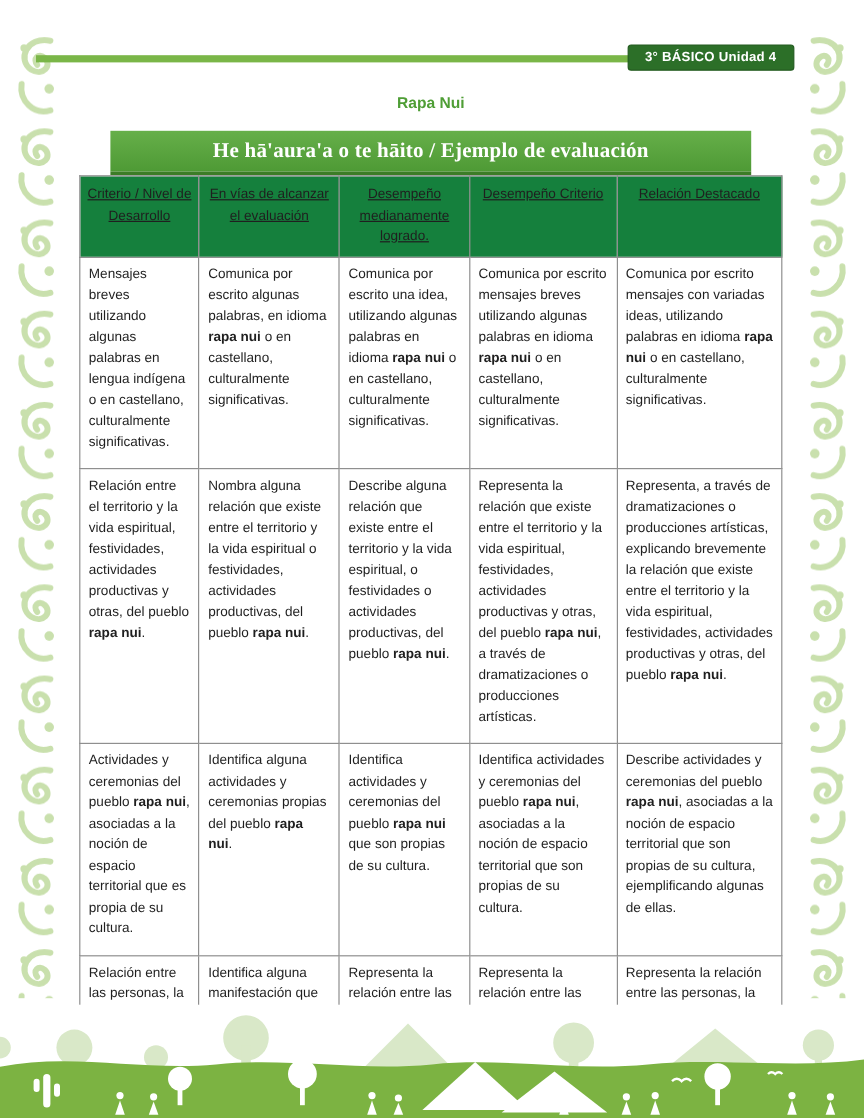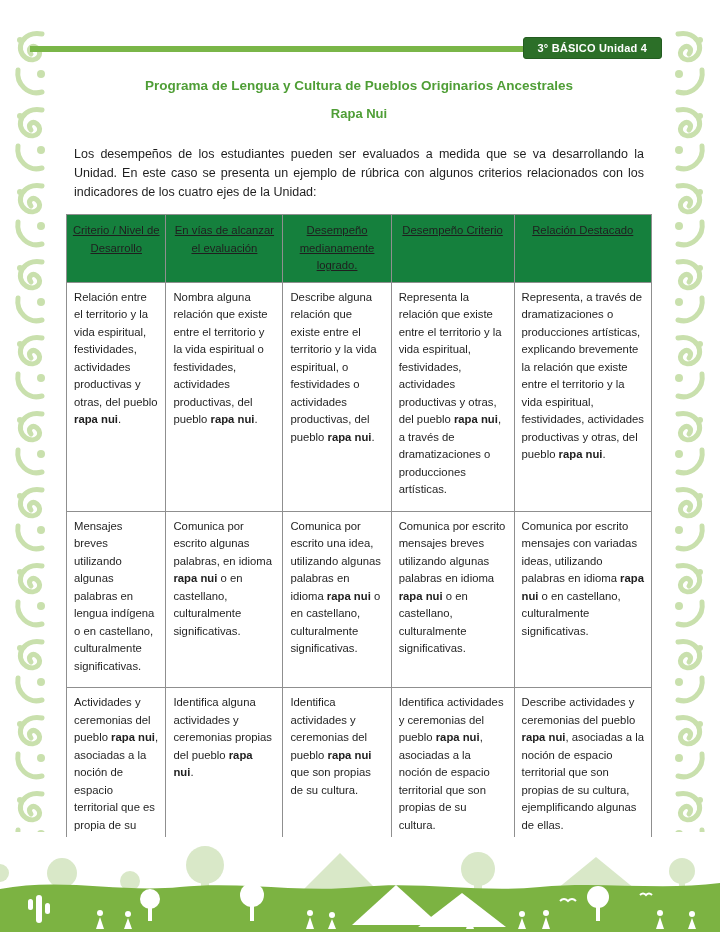--- a/index.html
+++ b/index.html
@@ -62,57 +62,58 @@
     <rect width="40" height="806" fill="url(#koru)"></rect>
   </svg>
   <svg class="side-border right" width="40" height="806">
     <rect width="40" height="806" fill="url(#koru)"></rect>
   </svg>
 
   <div class="top-bar"></div>
   <div class="badge">3° BÁSICO Unidad 4</div>
 
   <div class="content">
-    <h1 class="program-title">Programa de Lengua y Cultura de Pueblos Originarios Ancestrales</h1>
     <h2 class="subtitle">Rapa Nui</h2>
 
+    <div class="banner">
+      <span>He hā'aura'a o te hāito / Ejemplo de evaluación</span>
+    </div>
 
-    <p class="intro">Los desempeños de los estudiantes pueden ser evaluados a medida que se va desarrollando la Unidad. En este caso se presenta un ejemplo de rúbrica con algunos criterios relacionados con los indicadores de los cuatro ejes de la Unidad:</p>
 
     <table class="rubric">
       <colgroup>
         <col style="width:17%">
           <col style="width:20%">
           <col style="width:18.5%">
         <col style="width:21%">
           <col style="width:23.5%">
       </colgroup>
       <thead>
         <tr>
           <th>Criterio / Nivel de Desarrollo</th>
           <th>En vías de alcanzar el evaluación</th>
           <th>Desempeño medianamente logrado.</th>
           <th>Desempeño Criterio</th>
           <th>Relación Destacado</th>
         </tr>
       </thead>
       <tbody>
           <tr>
+            <td>Mensajes breves utilizando algunas palabras en lengua indígena o en castellano, culturalmente significativas.</td>
+            <td>Comunica por escrito algunas palabras, en idioma <b>rapa nui</b> o en castellano, culturalmente significativas.</td>
+            <td>Comunica por escrito una idea, utilizando algunas palabras en idioma <b>rapa nui</b> o en castellano, culturalmente significativas.</td>
+            <td>Comunica por escrito mensajes breves utilizando algunas palabras en idioma <b>rapa nui</b> o en castellano, culturalmente significativas.</td>
+            <td>Comunica por escrito mensajes con variadas ideas, utilizando palabras en idioma <b>rapa nui</b> o en castellano, culturalmente significativas.</td>
+          </tr>
+          <tr>
             <td>Relación entre el territorio y la vida espiritual, festividades, actividades productivas y otras, del pueblo <b>rapa nui</b>.</td>
             <td>Nombra alguna relación que existe entre el territorio y la vida espiritual o festividades, actividades productivas, del pueblo <b>rapa nui</b>.</td>
             <td>Describe alguna relación que existe entre el territorio y la vida espiritual, o festividades o actividades productivas, del pueblo <b>rapa nui</b>.</td>
             <td>Representa la relación que existe entre el territorio y la vida espiritual, festividades, actividades productivas y otras, del pueblo <b>rapa nui</b>, a través de dramatizaciones o producciones artísticas.</td>
             <td>Representa, a través de dramatizaciones o producciones artísticas, explicando brevemente la relación que existe entre el territorio y la vida espiritual, festividades, actividades productivas y otras, del pueblo <b>rapa nui</b>.</td>
-          </tr>
-          <tr>
-            <td>Mensajes breves utilizando algunas palabras en lengua indígena o en castellano, culturalmente significativas.</td>
-            <td>Comunica por escrito algunas palabras, en idioma <b>rapa nui</b> o en castellano, culturalmente significativas.</td>
-            <td>Comunica por escrito una idea, utilizando algunas palabras en idioma <b>rapa nui</b> o en castellano, culturalmente significativas.</td>
-            <td>Comunica por escrito mensajes breves utilizando algunas palabras en idioma <b>rapa nui</b> o en castellano, culturalmente significativas.</td>
-            <td>Comunica por escrito mensajes con variadas ideas, utilizando palabras en idioma <b>rapa nui</b> o en castellano, culturalmente significativas.</td>
           </tr>
           <tr>
             <td>Actividades y ceremonias del pueblo <b>rapa nui</b>, asociadas a la noción de espacio territorial que es propia de su cultura.</td>
             <td>Identifica alguna actividades y ceremonias propias del pueblo <b>rapa nui</b>.</td>
             <td>Identifica actividades y ceremonias del pueblo <b>rapa nui</b> que son propias de su cultura.</td>
             <td>Identifica actividades y ceremonias del pueblo <b>rapa nui</b>, asociadas a la noción de espacio territorial que son propias de su cultura.</td>
             <td>Describe actividades y ceremonias del pueblo <b>rapa nui</b>, asociadas a la noción de espacio territorial que son propias de su cultura, ejemplificando algunas de ellas.</td>
           </tr>
           <tr>
             <td>Relación entre las personas, la naturaleza y el</td>

